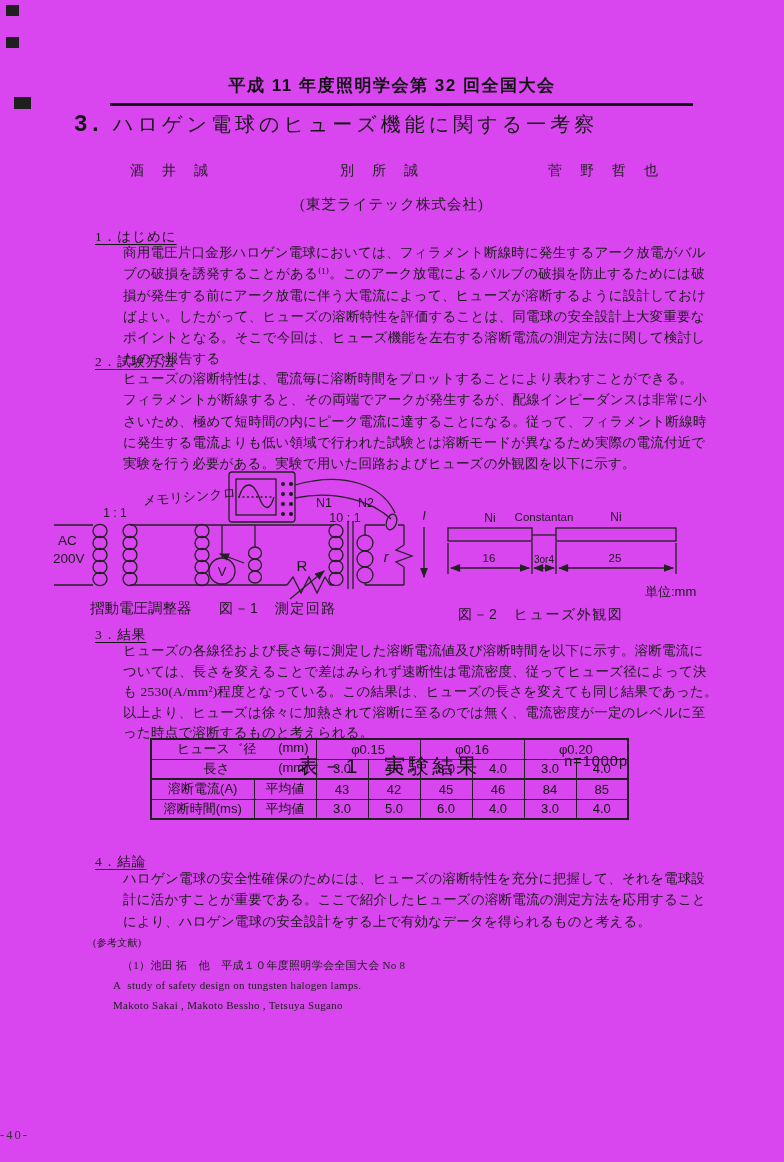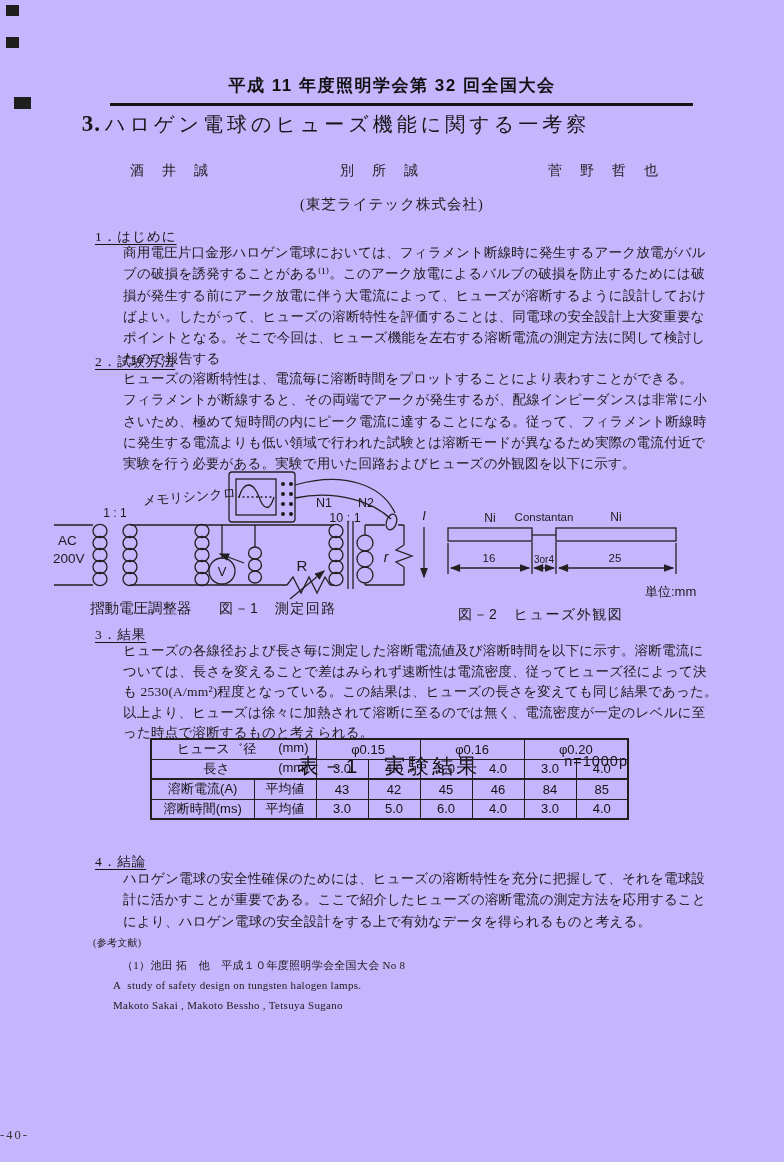--- a/index.html
+++ b/index.html
@@ -1,30 +1,30 @@
 <!DOCTYPE html>
 <html><head>
 <meta charset="utf-8">
 <style>
   html,body{margin:0;padding:0;background:#e8e8e8;}
   .page{
-    position:relative;width:784px;height:1162px;background:#c4b5fd;
+    position:relative;width:784px;height:1162px;background:#d946ef;
     margin:0 auto;overflow:hidden;color:#1e1e1e;
     font-family:"Liberation Serif","DejaVu Serif",serif;
   }
   .abs{position:absolute;}
   .scan-mark{position:absolute;background:#1f1f1f;}
   .conf-header{
     top:74px;left:0;width:784px;text-align:center;
     font-family:"Liberation Sans","DejaVu Sans",sans-serif;
     font-weight:bold;font-size:17px;letter-spacing:1.5px;color:#111;
   }
   .rule{top:103px;left:110px;width:583px;height:2.5px;background:#141414;}
   .paper-title{
-    top:111px;left:0;width:672px;text-align:center;white-space:nowrap;color:#161616;
+    top:111px;left:0;width:672px;text-align:center;white-space:nowrap;color:#161616;font-family:Liberation Mono, monospace;
   }
   .paper-title .tnum{font-size:23px;font-weight:bold;letter-spacing:1px;}
   .paper-title .ttext{font-size:20px;letter-spacing:4px;}
   .author{top:162px;font-size:14px;letter-spacing:2px;white-space:nowrap;color:#222;}
   .affil{top:195px;left:0;width:784px;text-align:center;font-size:14.5px;letter-spacing:1px;}
   .sec-heading{
     font-size:13.5px;letter-spacing:1px;color:#161616;
     text-decoration:underline;text-underline-offset:3px;white-space:nowrap;
   }
   .body-block{left:123px;width:586px;font-size:13.5px;color:#1c1c1c;}

